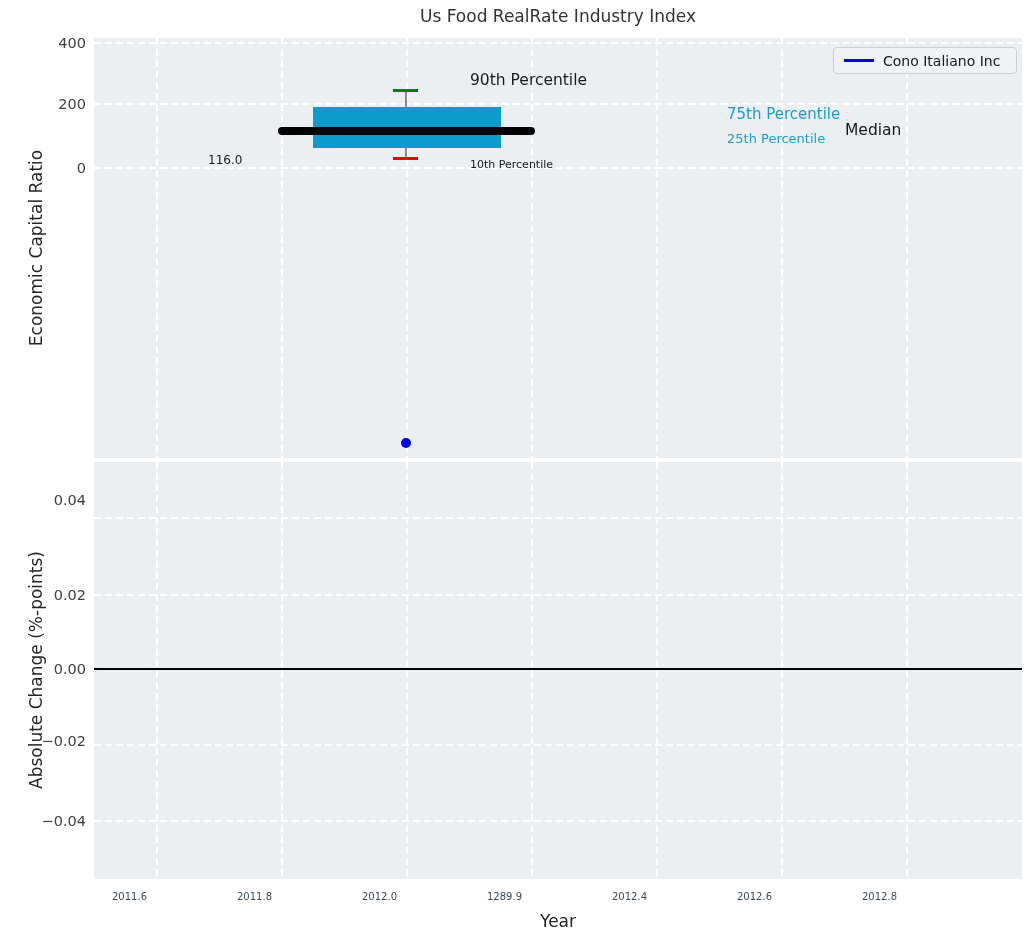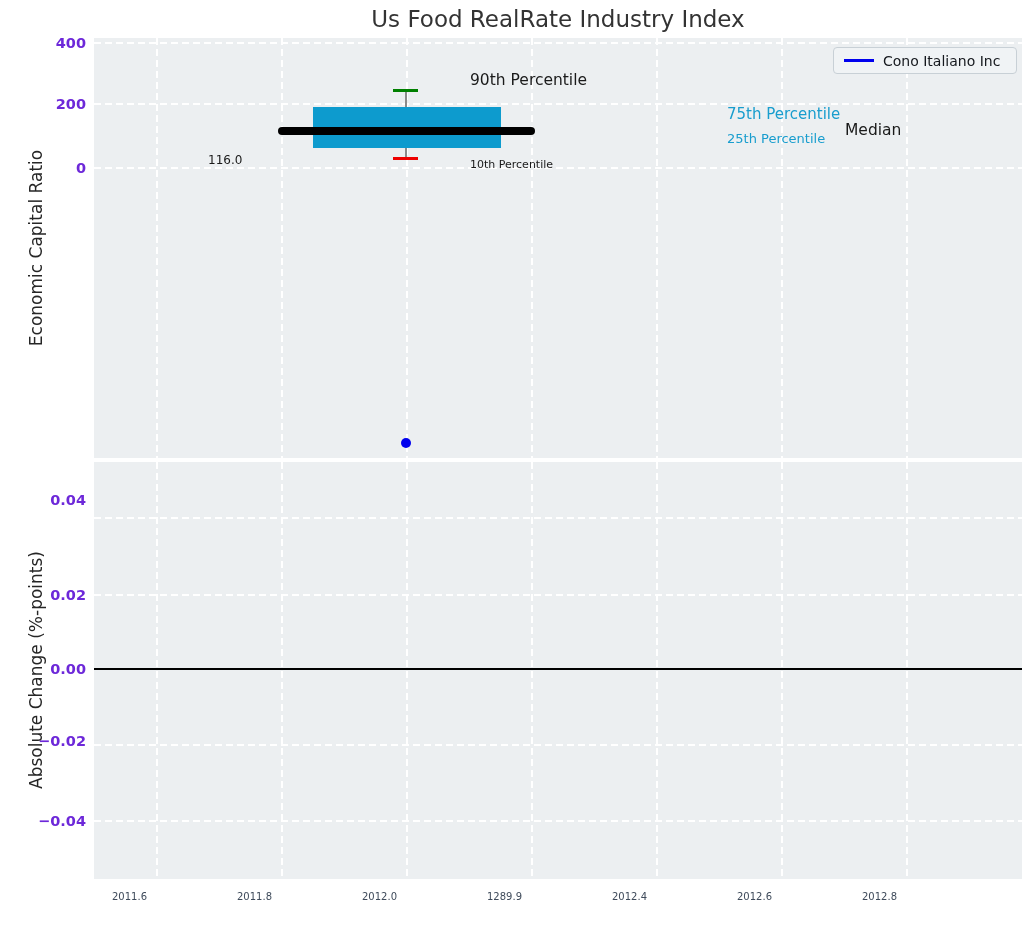--- a/index.html
+++ b/index.html
@@ -8,23 +8,23 @@
     font-family:"DejaVu Sans","Liberation Sans",sans-serif; overflow:hidden;
   }
   .axes { position:absolute; background:#eceff1; }
   #axes-top    { left:94px; top:38px;  width:928px; height:420px; }
   #axes-bottom { left:94px; top:462px; width:928px; height:417px; }
   .gv { position:absolute; top:0; bottom:0; width:2px;
         background:repeating-linear-gradient(to bottom,#ffffff 0 7px,rgba(255,255,255,0) 7px 11px); }
   .gh { position:absolute; left:0; right:0; height:2px;
         background:repeating-linear-gradient(to right,#ffffff 0 7px,rgba(255,255,255,0) 7px 11px); }
   #chart-title { position:absolute; left:94px; top:6px; width:928px; text-align:center;
-        font-size:23px; color:#333333; }
+        font-size:17px; color:#333333; }
   .ytick { position:absolute; left:6px; width:80px; text-align:right;
-        font-size:14.5px; line-height:18px; color:#6d28d9;font-weight:bold; }
+        font-size:14.5px; line-height:18px; color:#404040; }
   .xtick { position:absolute; width:90px; text-align:left; top:888px;
         font-size:10px; line-height:18px; color:#3e4a5a; }
   .axis-label { position:absolute; font-size:17px; color:#262626; white-space:nowrap; }
   .axis-label.vert { transform:translate(-50%,-50%) rotate(-90deg); }
   #xlabel { left:94px; top:911px; width:928px; text-align:center; }
   
   #whisker   { position:absolute; left:311px; top:53px;  width:2px;  height:68px; background:#8a8a8a; }
   #iqr-box   { position:absolute; left:219px; top:69px;  width:188px; height:41px; background:#0d9bce; }
   #cap-90    { position:absolute; left:299px; top:51px;  width:25px; height:3px; background:#008000; }
   #cap-10    { position:absolute; left:299px; top:119px; width:25px; height:3px; background:#ee0000; }
@@ -118,14 +118,15 @@
   <div class="xtick" style="left:112px">2011.6</div>
   <div class="xtick" style="left:237px">2011.8</div>
   <div class="xtick" style="left:362px">2012.0</div>
   <div class="xtick" style="left:487px">1289.9</div>
   <div class="xtick" style="left:612px">2012.4</div>
   <div class="xtick" style="left:737px">2012.6</div>
   <div class="xtick" style="left:862px">2012.8</div>
 
   <div class="axis-label vert" style="left:36px; top:248px">Economic Capital Ratio</div>
   <div class="axis-label vert" style="left:36px; top:670px">Absolute Change (%-points)</div>
+  <div class="axis-label" id="xlabel">Year</div>
 
 </div>
 
 </body></html>

